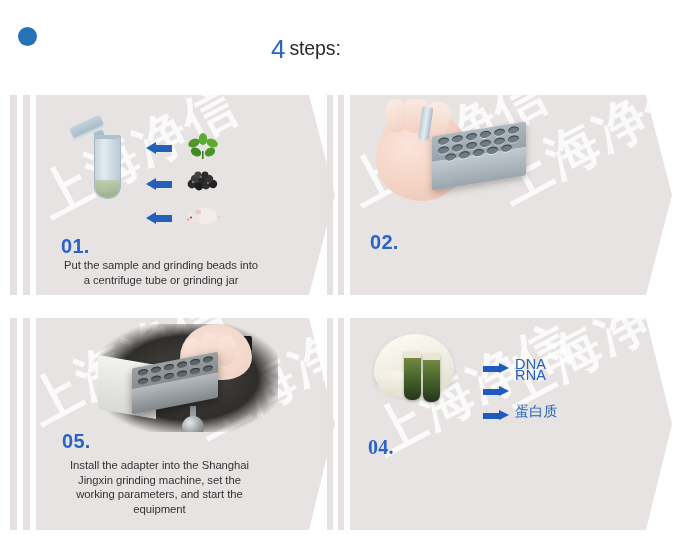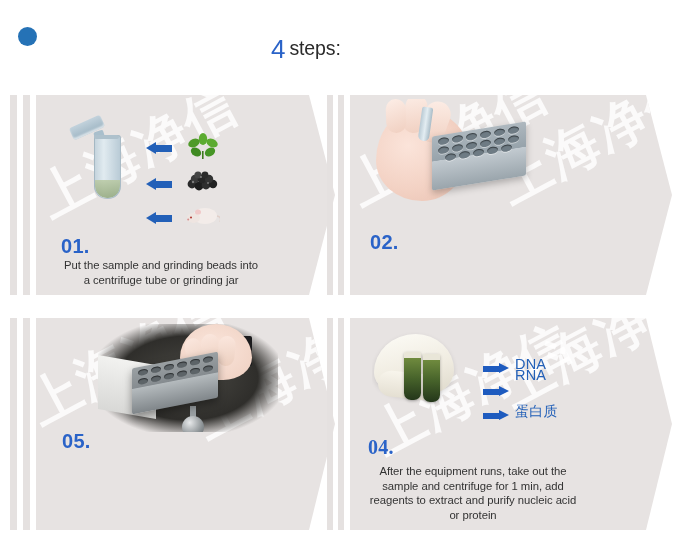--- a/index.html
+++ b/index.html
@@ -390,20 +390,21 @@
         <i style="left:2px;top:11px"></i>
           <i style="left:15px;top:11px"></i>
           <i style="left:28px;top:11px"></i>
         <i style="left:41px;top:11px"></i>
           <i style="left:54px;top:11px"></i>
           <i style="left:67px;top:11px"></i>
       </div>
     </div>
 
     <div class="stepnum" style="left:26px;top:112px;">05.</div>
+    <div class="steptext" style="left:26px;top:140px;width:195px;">Install the adapter into the Shanghai Jingxin grinding machine, set the working parameters, and start the equipment</div>
   </div>
 </div>
 
 <div class="panel" style="left:327px;top:318px;width:345px;height:212px;">
 
   <div class="bar" style="left:0px;width:6px;"></div>
   <div class="bar" style="left:11px;width:6px;"></div>
 
   <div class="body chev" style="left:23px;width:322px;">
 
@@ -431,15 +432,14 @@
       </div>
     <div class="p4lbl" style="left:165px;top:49px;">RNA</div>
 
     <div class="arrow-r" style="left:133px;top:92px;">
       <div class="shaft"></div>
         <div class="head"></div>
       </div>
     <div class="p4lbl cn" style="left:165px;top:85px;">蛋白质</div>
 
     <div class="stepnum" style="left:18px;top:118px;font-family:Liberation Serif, serif;">04.</div>
-    <div class="steptext" style="left:18px;top:146px;width:210px;">After the equipment runs, take out the sample and centrifuge for 1 min, add reagents to extract and purify nucleic acid or protein</div>
   </div>
 </div>
 
 </body></html>

